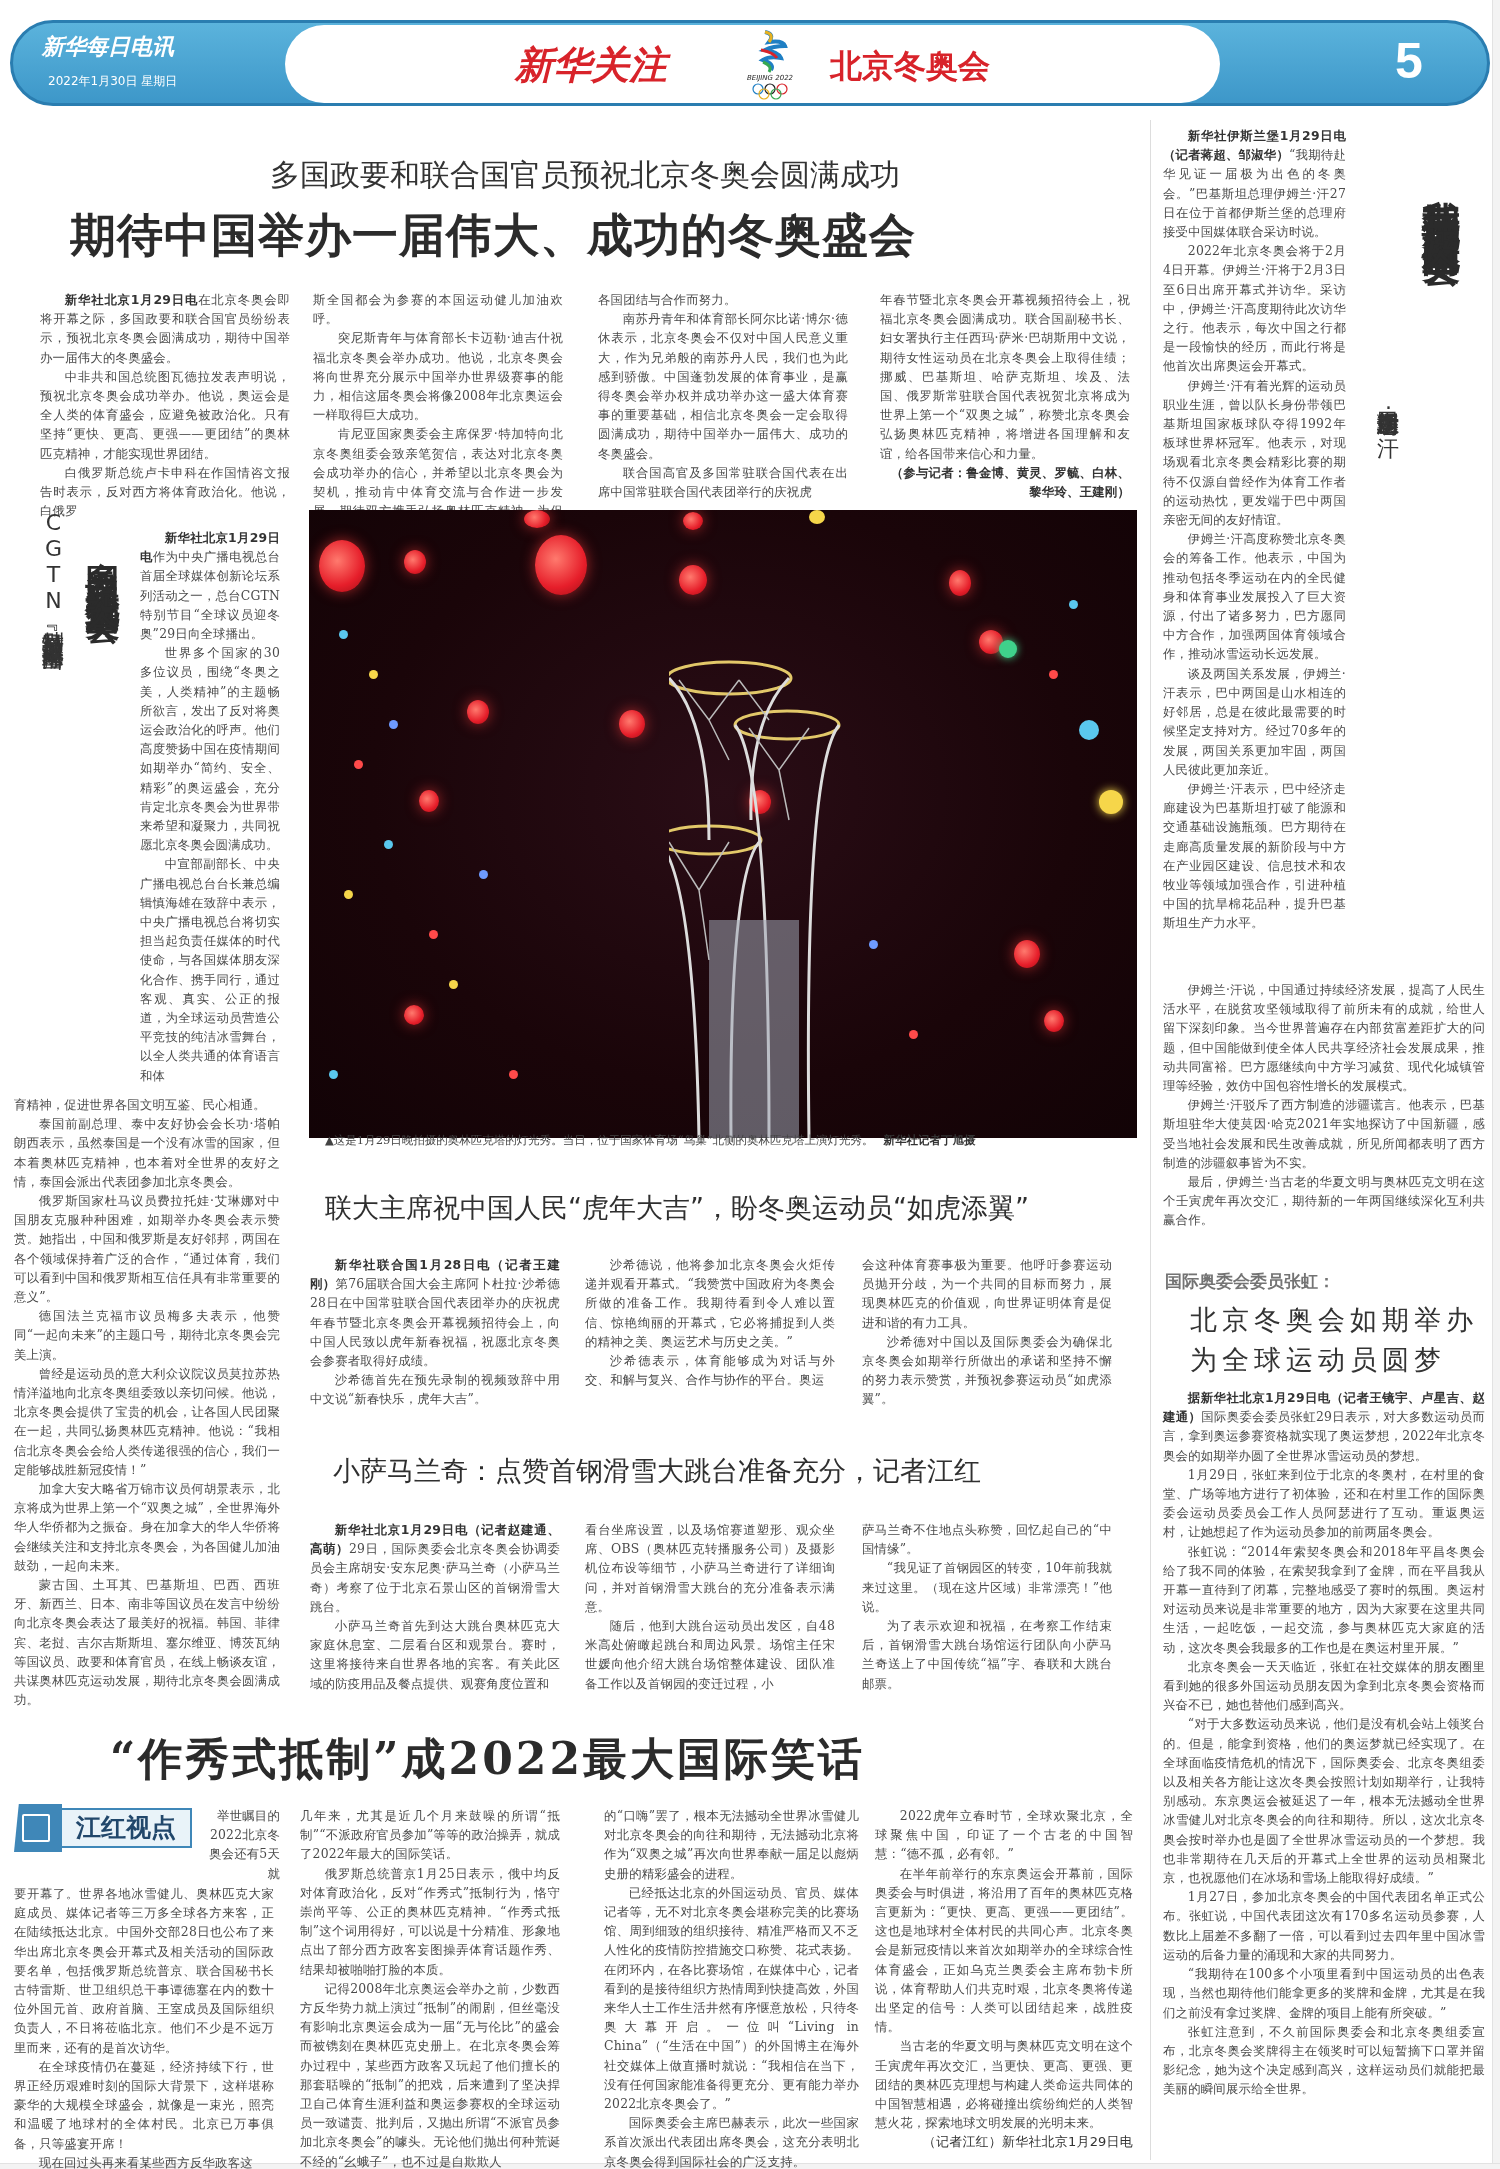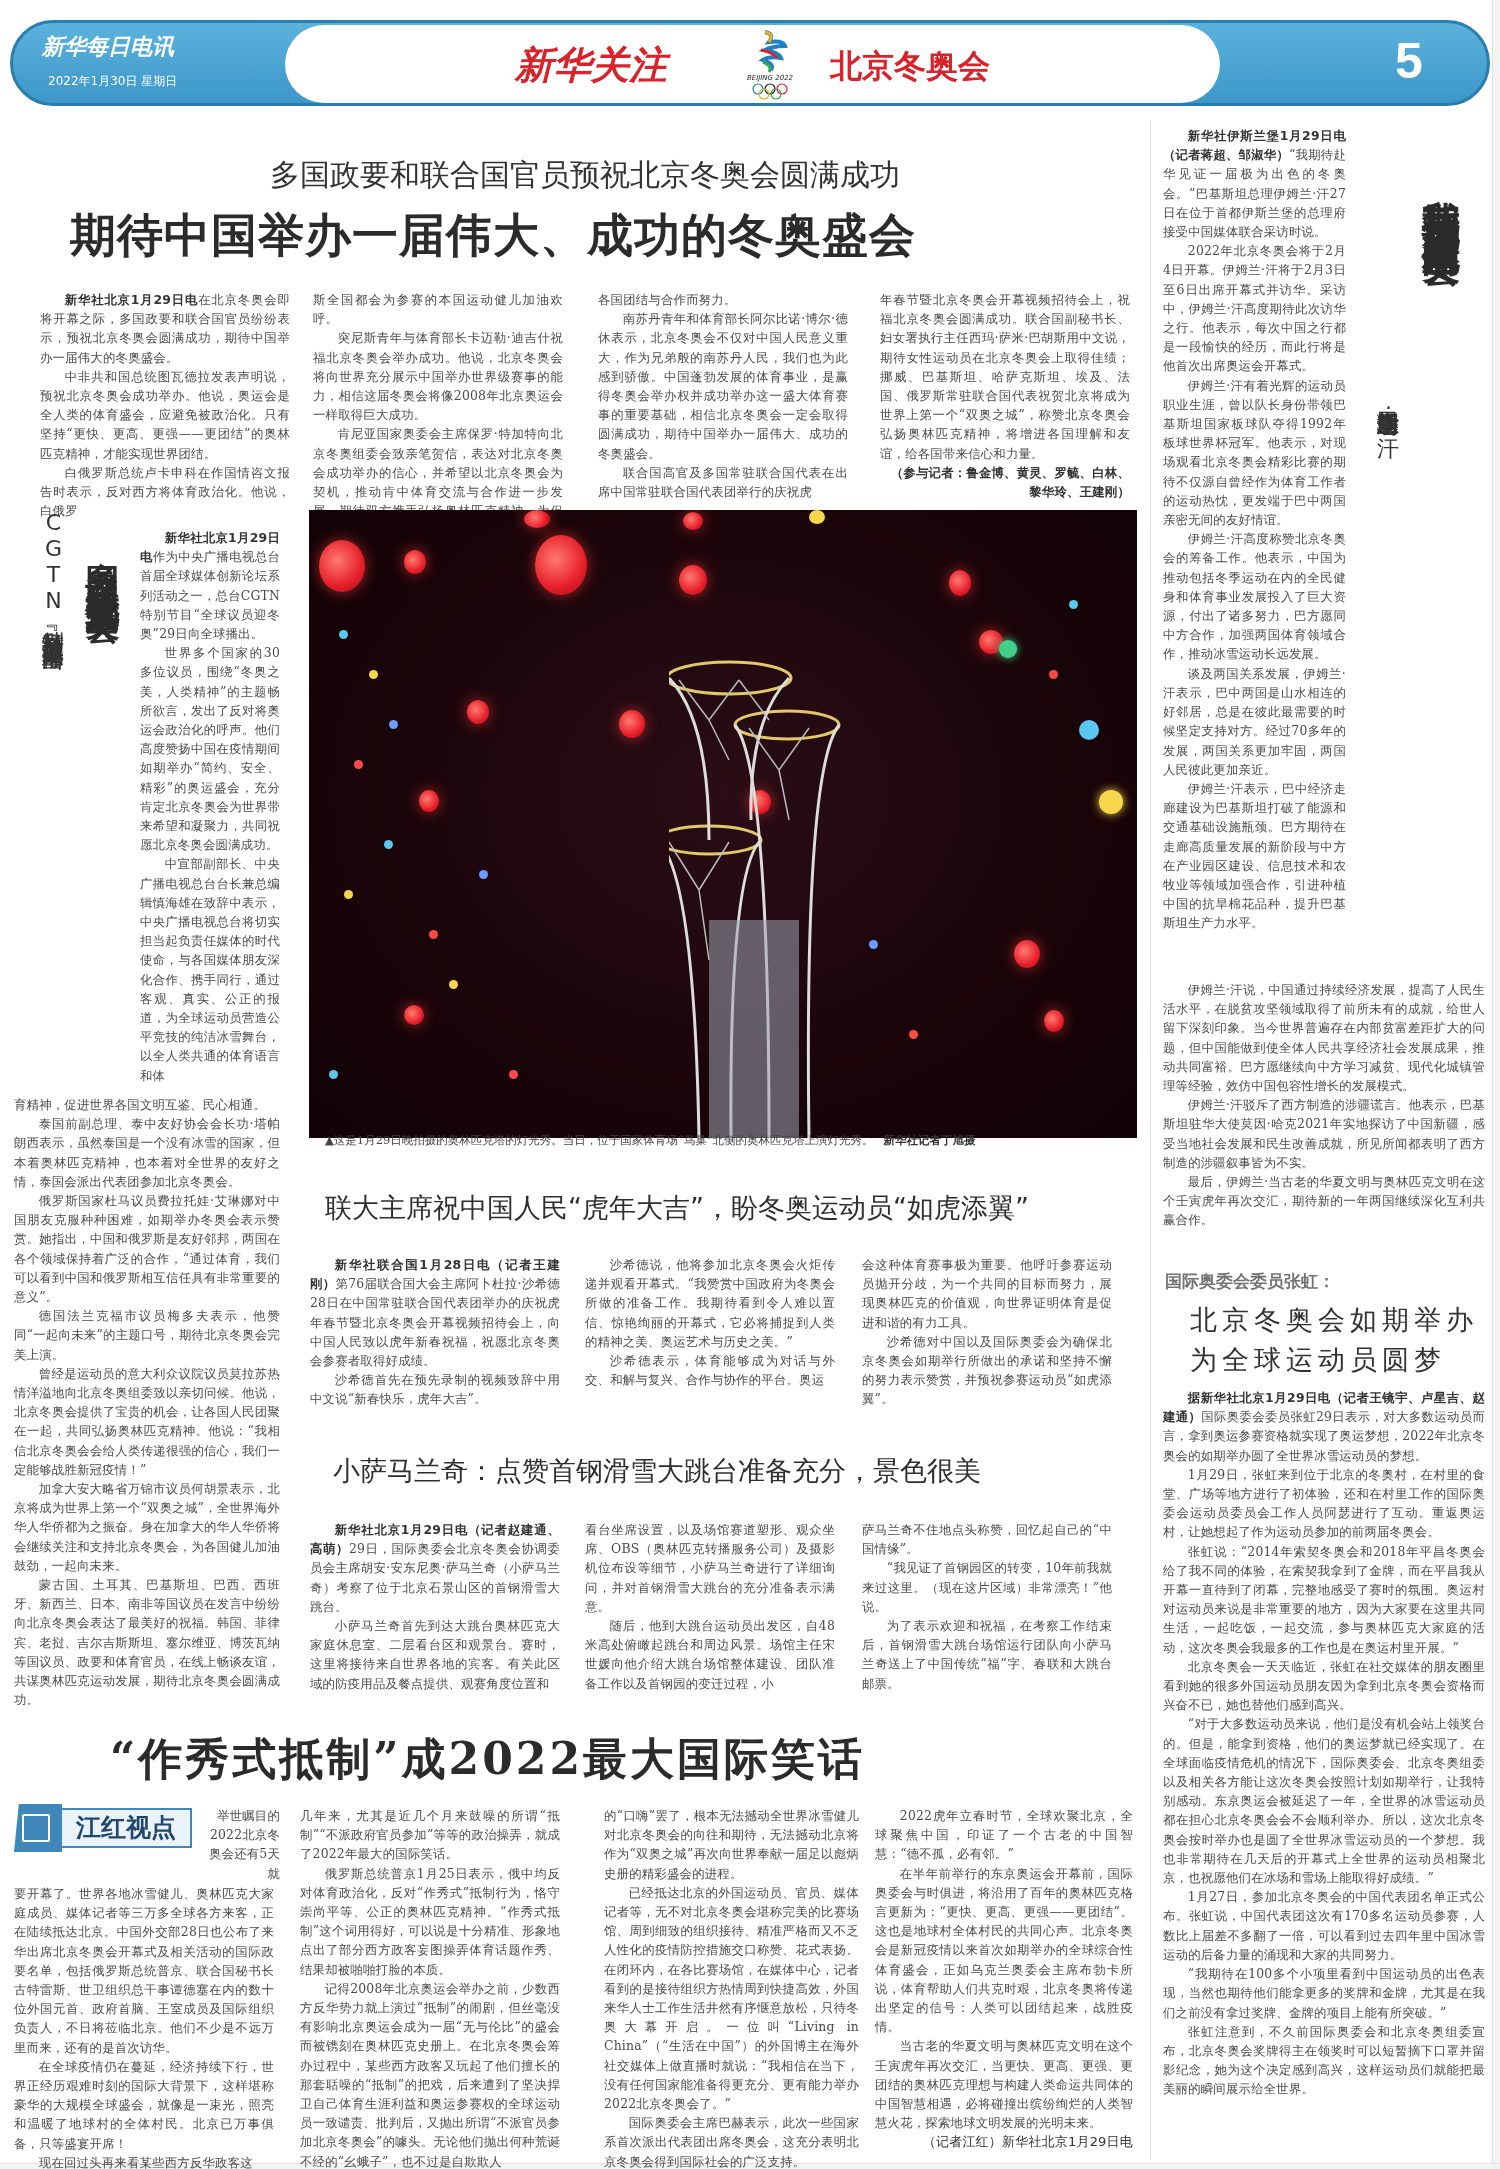--- a/index.html
+++ b/index.html
@@ -187,21 +187,21 @@
 </div>
 <div class="col body-text" style="left:585px; top:1255px; width:250px;">
   <p>沙希德说，他将参加北京冬奥会火炬传递并观看开幕式。“我赞赏中国政府为冬奥会所做的准备工作。我期待看到令人难以置信、惊艳绚丽的开幕式，它必将捕捉到人类的精神之美、奥运艺术与历史之美。”</p>
   <p>沙希德表示，体育能够成为对话与外交、和解与复兴、合作与协作的平台。奥运</p>
 </div>
 <div class="col body-text" style="left:862px; top:1255px; width:250px;">
   <p class="noind">会这种体育赛事极为重要。他呼吁参赛运动员抛开分歧，为一个共同的目标而努力，展现奥林匹克的价值观，向世界证明体育是促进和谐的有力工具。</p>
   <p>沙希德对中国以及国际奥委会为确保北京冬奥会如期举行所做出的承诺和坚持不懈的努力表示赞赏，并预祝参赛运动员“如虎添翼”。</p>
 </div>
 
-<div class="abs subhead" id="sam-head">小萨马兰奇：点赞首钢滑雪大跳台准备充分，景色很美</div>
+<div class="abs subhead" id="sam-head">小萨马兰奇：点赞首钢滑雪大跳台准备充分，记者江红</div>
 <div class="col body-text" style="left:310px; top:1520px; width:250px;">
   <p><span class="dateline">新华社北京1月29日电（记者赵建通、高萌）</span><span>29日，国际奥委会北京冬奥会协调委员会主席胡安·安东尼奥·萨马兰奇（小萨马兰奇）考察了位于北京石景山区的首钢滑雪大跳台。</span></p>
   <p>小萨马兰奇首先到达大跳台奥林匹克大家庭休息室、二层看台区和观景台。赛时，这里将接待来自世界各地的宾客。有关此区域的防疫用品及餐点提供、观赛角度位置和</p>
 </div>
 <div class="col body-text" style="left:585px; top:1520px; width:250px;">
   <p class="noind">看台坐席设置，以及场馆赛道塑形、观众坐席、OBS（奥林匹克转播服务公司）及摄影机位布设等细节，小萨马兰奇进行了详细询问，并对首钢滑雪大跳台的充分准备表示满意。</p>
   <p>随后，他到大跳台运动员出发区，自48米高处俯瞰起跳台和周边风景。场馆主任宋世媛向他介绍大跳台场馆整体建设、团队准备工作以及首钢园的变迁过程，小</p>
 </div>
 <div class="col body-text" style="left:862px; top:1520px; width:250px;">
   <p class="noind">萨马兰奇不住地点头称赞，回忆起自己的“中国情缘”。</p>
@@ -228,21 +228,21 @@
 <div class="abs sans" id="zh-kicker">国际奥委会委员张虹：</div>
 <div class="abs" id="zh-head">
   <div>北京冬奥会如期举办</div>
   <div>为全球运动员圆梦</div>
 </div>
 <div class="col body-text" style="left:1163px; top:1388px; width:322px;">
   <p><span class="dateline">据新华社北京1月29日电（记者王镜宇、卢星吉、赵建通）</span><span>国际奥委会委员张虹29日表示，对大多数运动员而言，拿到奥运参赛资格就实现了奥运梦想，2022年北京冬奥会的如期举办圆了全世界冰雪运动员的梦想。</span></p>
   <p>1月29日，张虹来到位于北京的冬奥村，在村里的食堂、广场等地方进行了初体验，还和在村里工作的国际奥委会运动员委员会工作人员阿瑟进行了互动。重返奥运村，让她想起了作为运动员参加的前两届冬奥会。</p>
   <p>张虹说：“2014年索契冬奥会和2018年平昌冬奥会给了我不同的体验，在索契我拿到了金牌，而在平昌我从开幕一直待到了闭幕，完整地感受了赛时的氛围。奥运村对运动员来说是非常重要的地方，因为大家要在这里共同生活，一起吃饭，一起交流，参与奥林匹克大家庭的活动，这次冬奥会我最多的工作也是在奥运村里开展。”</p>
   <p>北京冬奥会一天天临近，张虹在社交媒体的朋友圈里看到她的很多外国运动员朋友因为拿到北京冬奥会资格而兴奋不已，她也替他们感到高兴。</p>
-  <p>“对于大多数运动员来说，他们是没有机会站上领奖台的。但是，能拿到资格，他们的奥运梦就已经实现了。在全球面临疫情危机的情况下，国际奥委会、北京冬奥组委以及相关各方能让这次冬奥会按照计划如期举行，让我特别感动。东京奥运会被延迟了一年，全世界的冰雪运动员都在担心北京冬奥会会不会顺利举办。所以，这次北京冬奥会按时举办也是圆了全世界冰雪运动员的一个梦想。我也非常期待在几天后的开幕式上全世界的运动员相聚北京，也祝愿他们在冰场和雪场上能取得好成绩。”</p>
+  <p>“对于大多数运动员来说，他们是没有机会站上领奖台的。但是，能拿到资格，他们的奥运梦就已经实现了。在全球面临疫情危机的情况下，国际奥委会、北京冬奥组委以及相关各方能让这次冬奥会按照计划如期举行，让我特别感动。东京奥运会被延迟了一年，根本无法撼动全世界冰雪健儿对北京冬奥会的向往和期待。所以，这次北京冬奥会按时举办也是圆了全世界冰雪运动员的一个梦想。我也非常期待在几天后的开幕式上全世界的运动员相聚北京，也祝愿他们在冰场和雪场上能取得好成绩。”</p>
   <p>1月27日，参加北京冬奥会的中国代表团名单正式公布。张虹说，中国代表团这次有170多名运动员参赛，人数比上届差不多翻了一倍，可以看到过去四年里中国冰雪运动的后备力量的涌现和大家的共同努力。</p>
   <p>“我期待在100多个小项里看到中国运动员的出色表现，当然也期待他们能拿更多的奖牌和金牌，尤其是在我们之前没有拿过奖牌、金牌的项目上能有所突破。”</p>
   <p>张虹注意到，不久前国际奥委会和北京冬奥组委宣布，北京冬奥会奖牌得主在领奖时可以短暂摘下口罩并留影纪念，她为这个决定感到高兴，这样运动员们就能把最美丽的瞬间展示给全世界。</p>
 </div>
 
 <div class="rule-v" style="left:1150px; top:120px; height:2040px;"></div>
 
 <div class="abs" id="comm-head">“作秀式抵制”成2022最大国际笑话</div>
 <div class="abs" id="jh-badge">
   <div class="icon-box">

